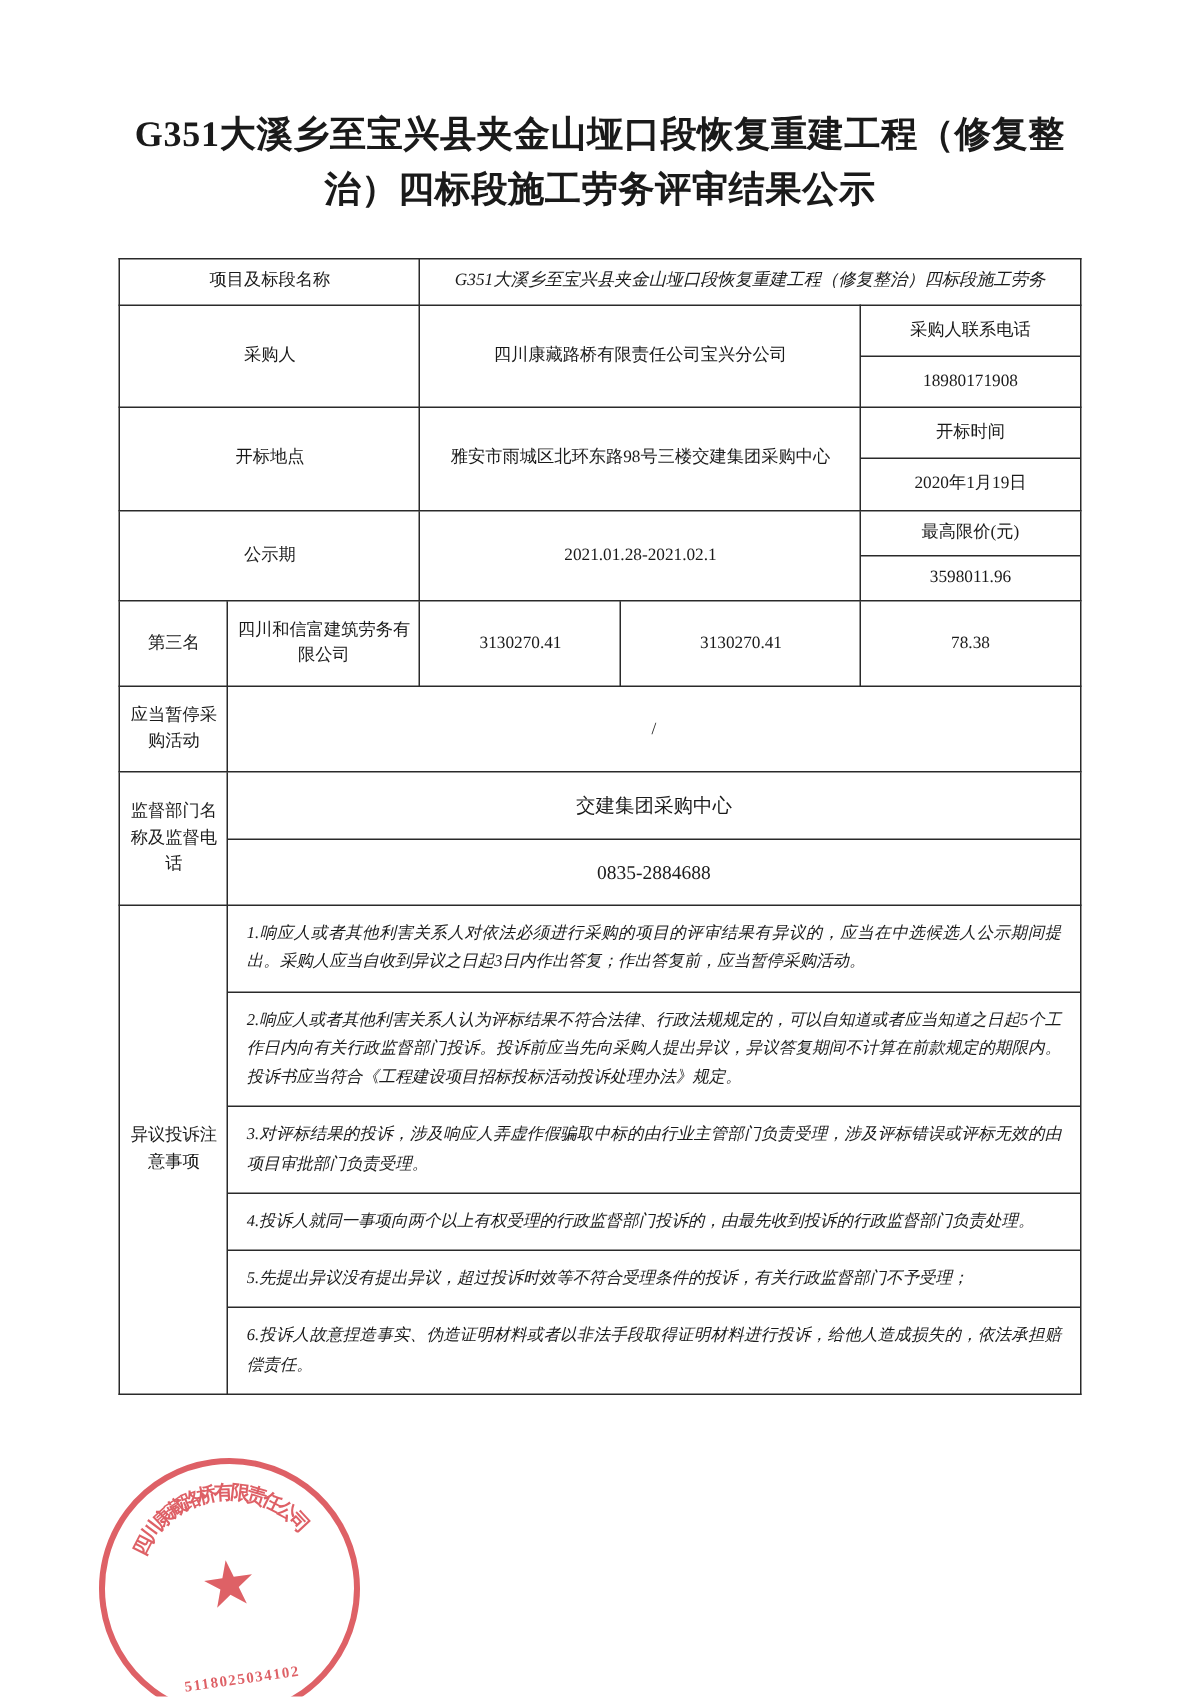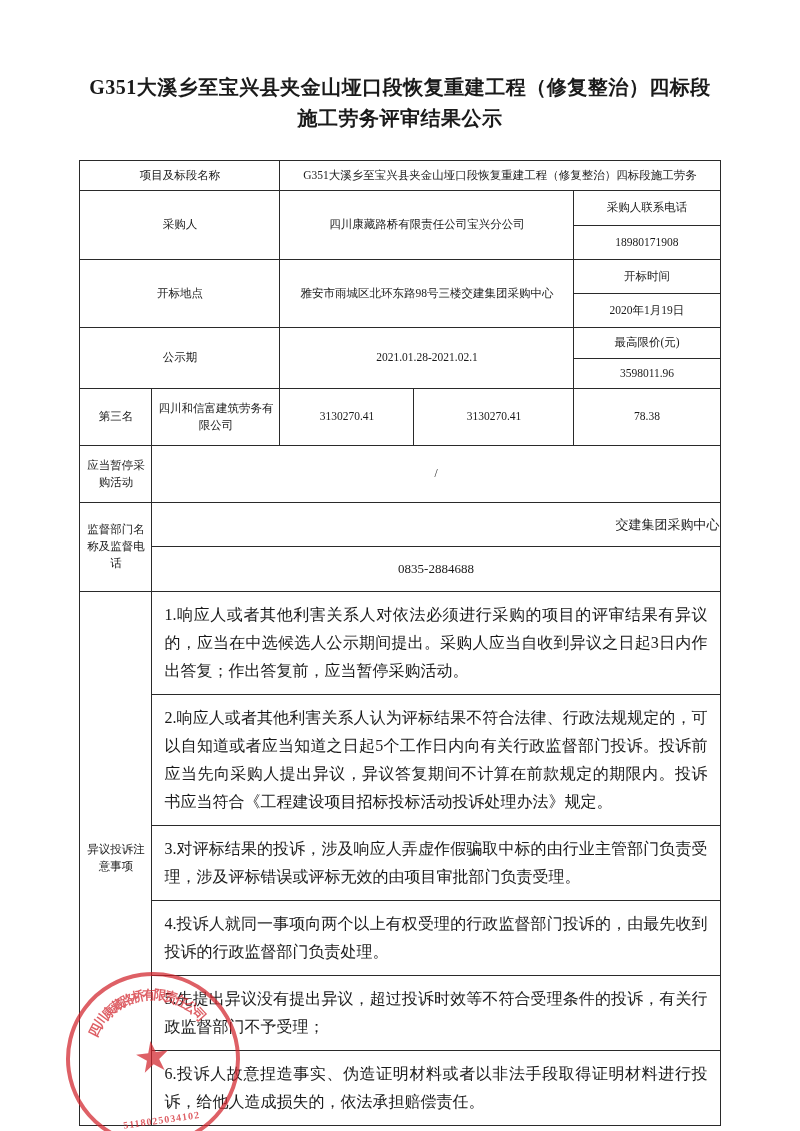--- a/index.html
+++ b/index.html
@@ -19,21 +19,21 @@
     position: relative;
     width: 800px;
     height: 1131px;
     box-sizing: border-box;
     padding: 0;
   }
   .doc-title {
     width: 640px;
     margin: 72px auto 0 auto;
     text-align: center;
-    font-size: 20px;
+    font-size: 24px;
     font-weight: bold;
     line-height: 1.55;
     letter-spacing: 0.5px;
     font-family: "Liberation Serif", "DejaVu Serif", serif;
   }
   table.main {
     width: 640px;
     margin: 26px auto 0 auto;
     border-collapse: collapse;
     table-layout: fixed;
@@ -48,49 +48,50 @@
     word-wrap: break-word;
     margin-left: 37px;
   }
   td.label {
     font-size: 11.5px;
   }
   td.proj-name {
     text-align: left;
     padding-left: 12px;
     font-size: 11px;
+    font-style: italic;
   }
   td.tall {
     height: 38px;
   }
   .notes-cell {
     padding: 0 !important;
     text-align: left;
     vertical-align: top;
   }
   .note-item {
     border-bottom: 1px solid #2a2a2a;
     padding: 9px 12px 9px 12px;
-    font-size: 16px;
+    font-size: 11px;
     line-height: 1.75;
     text-align: justify;
+    font-style: italic;
   }
   .note-item:last-child {
     border-bottom: none;
   }
   .sup-cell {
     padding: 0 !important;
     text-align: center;
     vertical-align: middle;
   }
   .sup-row1 {
     border-bottom: 1px solid #2a2a2a;
     padding: 12px 0;
     font-size: 13px;
-    text-align: right;
   }
   .sup-row2 {
     padding: 12px 0;
     font-size: 13px;
   }
   
   .seal {
     position: absolute;
     left: 66px;
     top: 900px;

